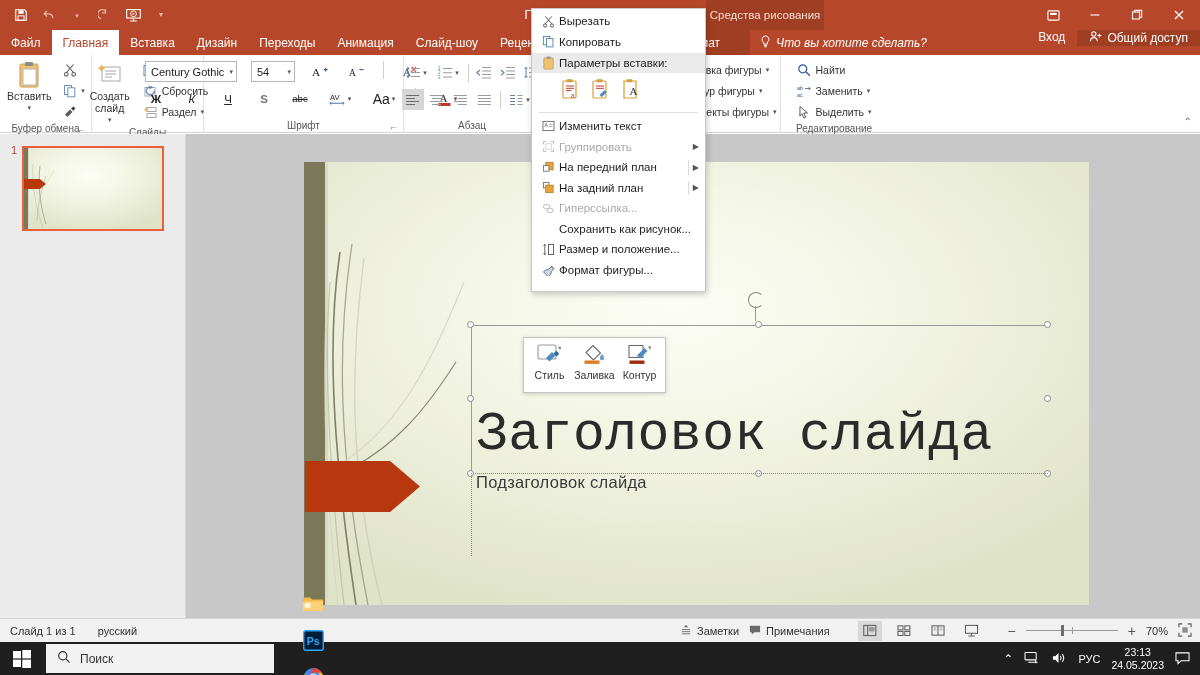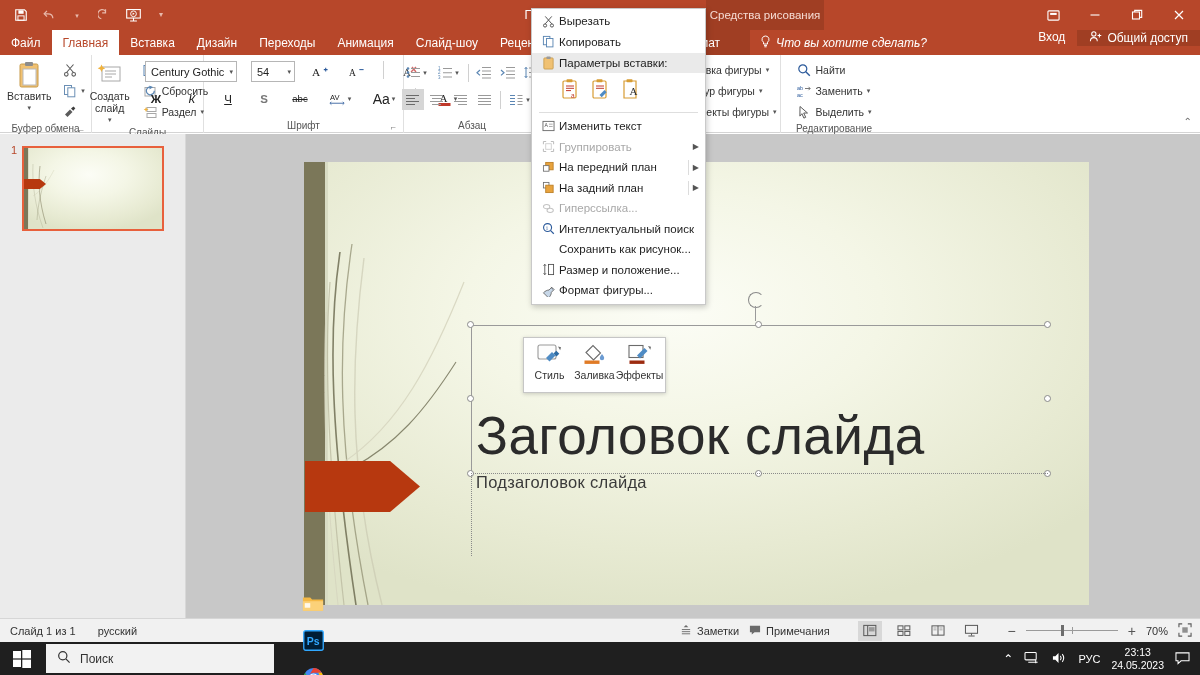--- a/index.html
+++ b/index.html
@@ -176,21 +176,21 @@
   }
   .rot {
     position: absolute; width: 16px; height: 16px;
     border: 1.5px solid #8a8a8a; border-radius: 50%;
     border-right-color: transparent;
   }
   .rotstem { position: absolute; width: 1px; background: #9a9a9a; }
 
   .slide-title {
     position: absolute; left: 172px; top: 245px; width: 580px;
-    font-family: Liberation Sans, sans-serif;
+    font-family: Liberation Mono, monospace;
     font-size: 53px; color: #2b2b2b; line-height: 1.08; letter-spacing: 0.5px;
     white-space: nowrap;
   }
   .slide-sub {
     position: absolute; left: 172px; top: 311px; width: 580px;
     font-family: "Century Gothic", "URW Gothic", "Liberation Sans", sans-serif;
     font-size: 16.5px; color: #3a3a3a; letter-spacing: 0.3px;
   }
 
   
@@ -205,21 +205,21 @@
   .minibtn {
     width: 45px; display: flex; flex-direction: column; align-items: center;
     font-size: 10.5px; color: #333;
   }
   .minibtn .ic { height: 26px; display: flex; align-items: flex-start; justify-content: center; }
 
   
   .ctxmenu {
     position: absolute; left: 531px; top: 8px; width: 175px;
     background: #fff; border: 1px solid #c9c9c9; box-shadow: 1px 2px 6px rgba(0,0,0,.22);
-    padding: 2px 0 3px; z-index: 40;
+    padding: 2px 0 11px; z-index: 40;
   }
   .ctxitem {
     display: flex; align-items: center; height: 20.5px; padding: 0 6px;
     font-size: 11.5px; color: #1d1d1d; position: relative;
   }
   .ctxitem.disabled { color: #a8a8a8; }
   .ctxitem .ic { width: 21px; display: flex; align-items: center; justify-content: center; }
   .ctxitem .lbl { flex: 1; }
   .ctxitem .arrow { font-size: 8px; color: #555; }
   .ctxitem .subsep { position: absolute; right: 16px; top: 3px; bottom: 3px; width: 1px; background: #dcdcdc; }
@@ -920,21 +920,21 @@
     </div>
     <div class="minibtn">
       <span class="ic">
         <svg width="28" height="24" viewBox="0 0 28 24">
             <rect x="3" y="2.5" width="14" height="12" fill="#fff" stroke="#6b6b6b" stroke-width="1.1"></rect>
             <path d="M11 12.5l7.5-7.5 3 3-7.5 7.5z" fill="#4e8bc4"></path>
             <path d="M22 3l3 .7-.7 3z" fill="#6b6b6b"></path>
             <rect x="3.5" y="17.5" width="15" height="3.4" fill="#9c2b10"></rect>
           </svg>
       </span>
-      <span>Эффекты</span>
+      <span>Контур</span>
     </div>
   </div>
 
   <div class="ctxmenu">
     <div class="ctxitem">
       <span class="ic">
         <svg width="13" height="13" viewBox="0 0 14 14">
             <path d="M3.5 1.5l7 8M10.5 1.5l-7 8" stroke="#4a4a4a" stroke-width="1" fill="none"></path>
             <circle cx="3.3" cy="11.3" r="1.7" fill="none" stroke="#4a4a4a" stroke-width="1"></circle>
             <circle cx="10.7" cy="11.3" r="1.7" fill="none" stroke="#4a4a4a" stroke-width="1"></circle>
@@ -1029,30 +1029,20 @@
       <span class="arrow">▶</span>
     </div>
     <div class="ctxitem disabled">
       <span class="ic">
         <svg width="13" height="13" viewBox="0 0 14 14">
             <ellipse cx="5" cy="5" rx="3.4" ry="2.3" fill="none" stroke="#c4c4c4" stroke-width="1.1"></ellipse>
             <ellipse cx="8.8" cy="9" rx="3.4" ry="2.3" fill="none" stroke="#c4c4c4" stroke-width="1.1"></ellipse>
           </svg>
       </span>
       <span class="lbl">Гиперссылка...</span>
-    </div>
-    <div class="ctxitem">
-      <span class="ic">
-        <svg width="13" height="13" viewBox="0 0 14 14">
-            <circle cx="6" cy="6" r="4.3" fill="none" stroke="#2b5a9b" stroke-width="1.2"></circle>
-            <text x="4.6" y="8.2" font-size="6" fill="#2b5a9b" font-family="Liberation Serif,serif">i</text>
-            <path d="M9.3 9.3l3.4 3.4" stroke="#2b5a9b" stroke-width="1.3"></path>
-          </svg>
-      </span>
-      <span class="lbl">Интеллектуальный поиск</span>
     </div>
     <div class="ctxitem">
       <span class="ic"></span>
       <span class="lbl">Сохранить как рисунок...</span>
     </div>
     <div class="ctxitem">
       <span class="ic">
         <svg width="13" height="13" viewBox="0 0 14 14">
             <path d="M3 1.5v11M1.7 3L3 1.4 4.3 3M1.7 11L3 12.6 4.3 11" fill="none" stroke="#4a4a4a" stroke-width="0.9"></path>
             <rect x="7" y="1.5" width="5.5" height="11" fill="none" stroke="#4a4a4a" stroke-width="0.9"></rect>

